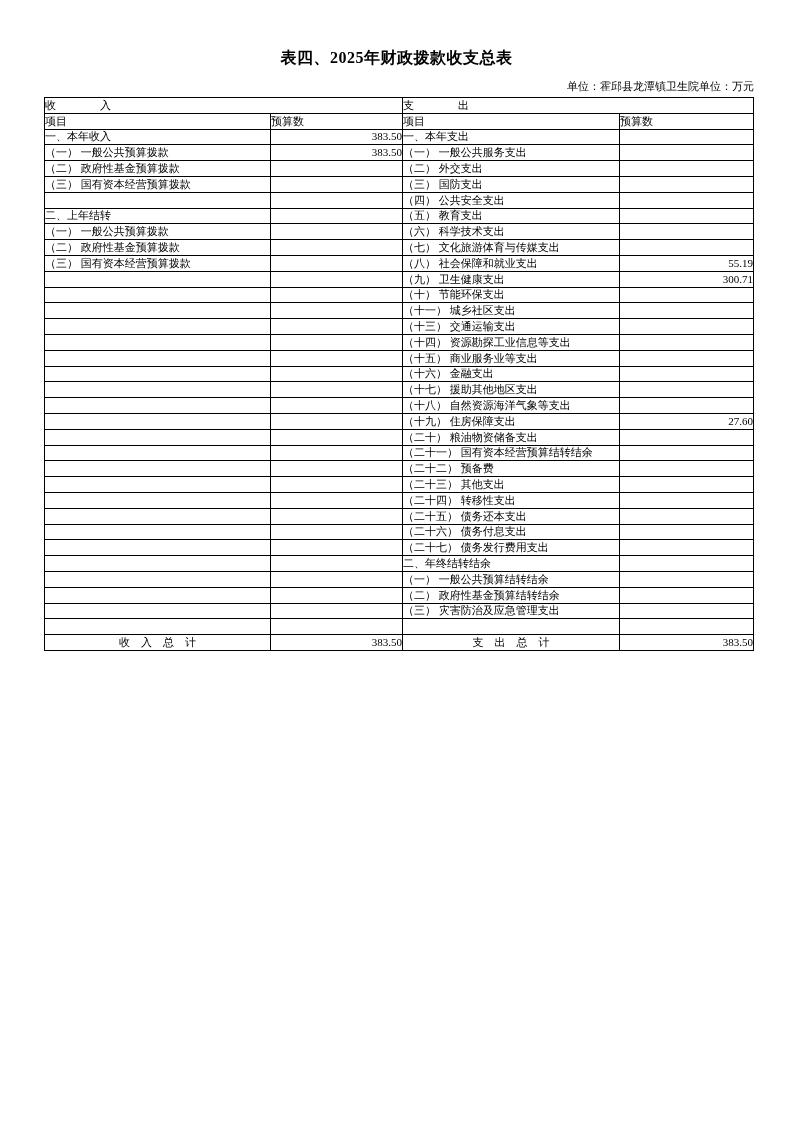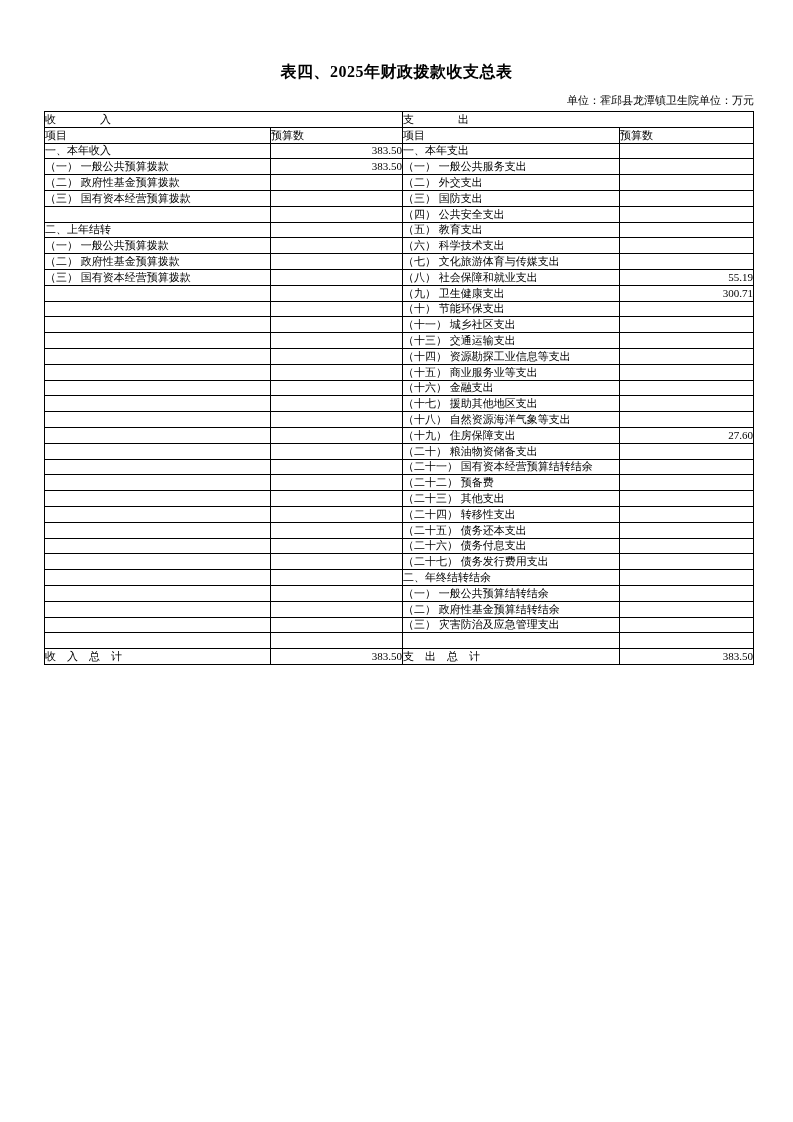--- a/index.html
+++ b/index.html
@@ -5,21 +5,21 @@
   * { margin: 0; padding: 0; box-sizing: border-box; }
   html, body { background: #ffffff; }
   body {
     width: 793px; height: 1122px;
     font-family: "Liberation Serif", "DejaVu Serif", serif;
     color: #000;
     position: relative;
   }
   .page { width: 793px; height: 1122px; background: #fff; overflow: hidden; }
   .doc-title {
-    padding-top: 62px;
+    padding-top: 48px;
     text-align: center;
     font-size: 16px;
     font-weight: bold;
     letter-spacing: 0.5px;
   }
   .units-row {
     width: 710px;
     margin: 10px 0 3px 44px;
     display: flex;
     justify-content: flex-end;
@@ -41,21 +41,21 @@
     padding: 0;
     vertical-align: middle;
     overflow: hidden;
     white-space: nowrap;
     font-weight: normal;
   }
   th.section-head { font-weight: bold; text-align: left; }
   th.col-head { font-weight: bold; text-align: left; }
   td.item { text-align: left; padding-left: 5px; }
   td.val  { text-align: right; padding-right: 3px; }
-  td.total-label { text-align: left; font-weight: bold; margin-left: 32px; }
+  td.total-label { text-align: center; font-weight: bold; margin-left: 32px; }
 </style>
 </head>
 <body>
 
 <div class="page">
 
   <div class="doc-title">表四、2025年财政拨款收支总表</div>
 
   <div class="units-row">
     <span>单位：霍邱县龙潭镇卫生院</span>

